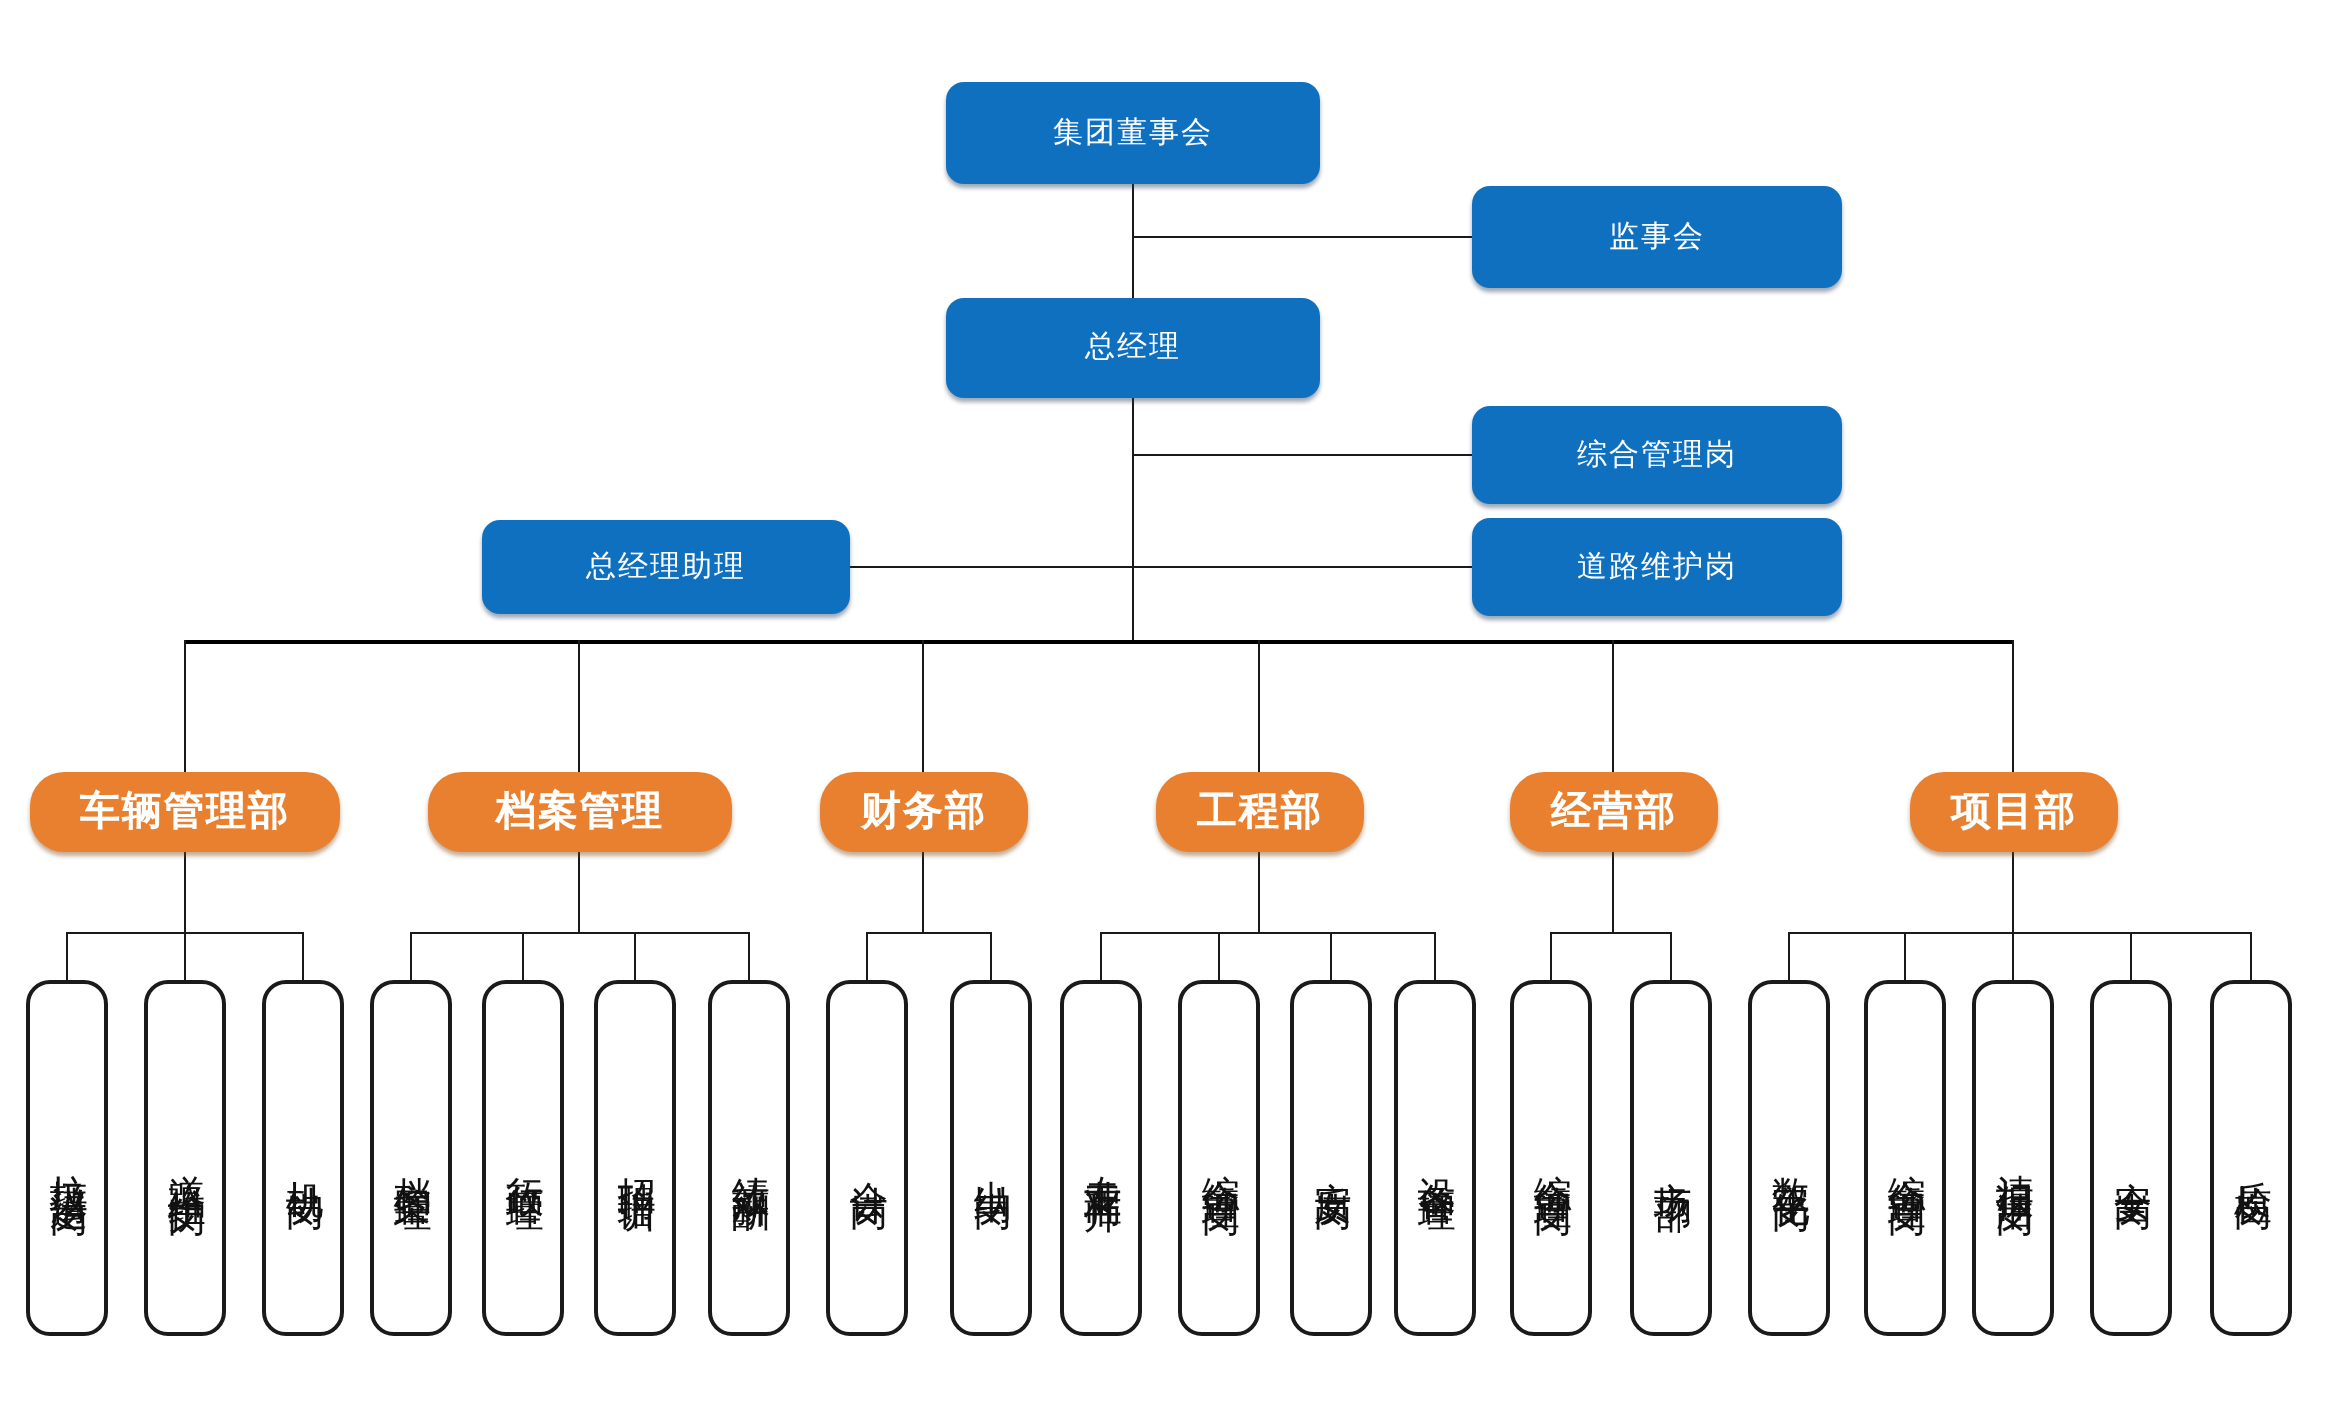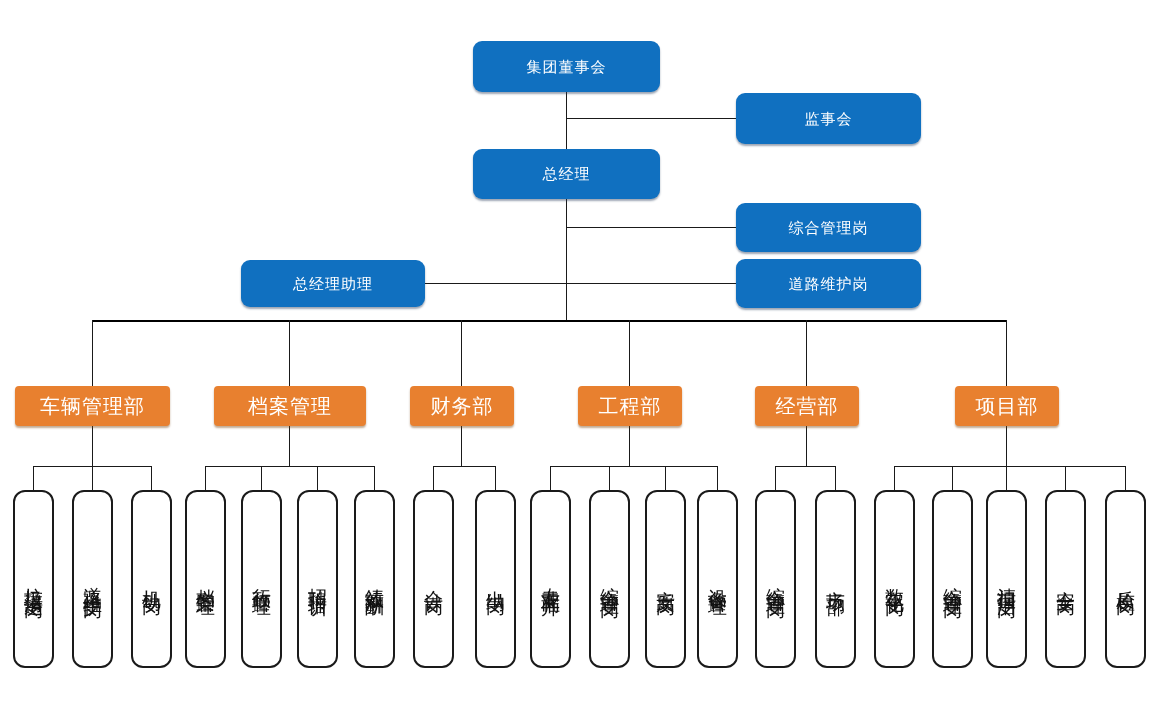--- a/index.html
+++ b/index.html
@@ -22,23 +22,23 @@
     display:flex;align-items:center;justify-content:center;
     text-align:center;line-height:1.15;
     color:#ffffff;
   }
   .node.blue{
     background:#1070c0;border-radius:9px;
     box-shadow:0 2px 2px rgba(40,60,90,.45);
     font-size:15px;letter-spacing:1px;
   }
   .node.orange{
-    background:#e8802f;border-radius:4px;
+    background:#e8802f;border-radius:17px;
     box-shadow:0 2px 2px rgba(120,70,20,.45);
-    font-size:20px;letter-spacing:1px;
+    font-size:20px;letter-spacing:1px;font-weight:bold;
   }
   .node.leaf{
     background:#ffffff;border:2px solid #1a1a1a;border-radius:12px;
     color:#111111;font-size:19px;
     writing-mode:vertical-rl;text-orientation:upright;
     letter-spacing:3px;
     padding:6px 0;
     font-family:"DejaVu Sans","Liberation Sans",sans-serif;
   }
 </style>

